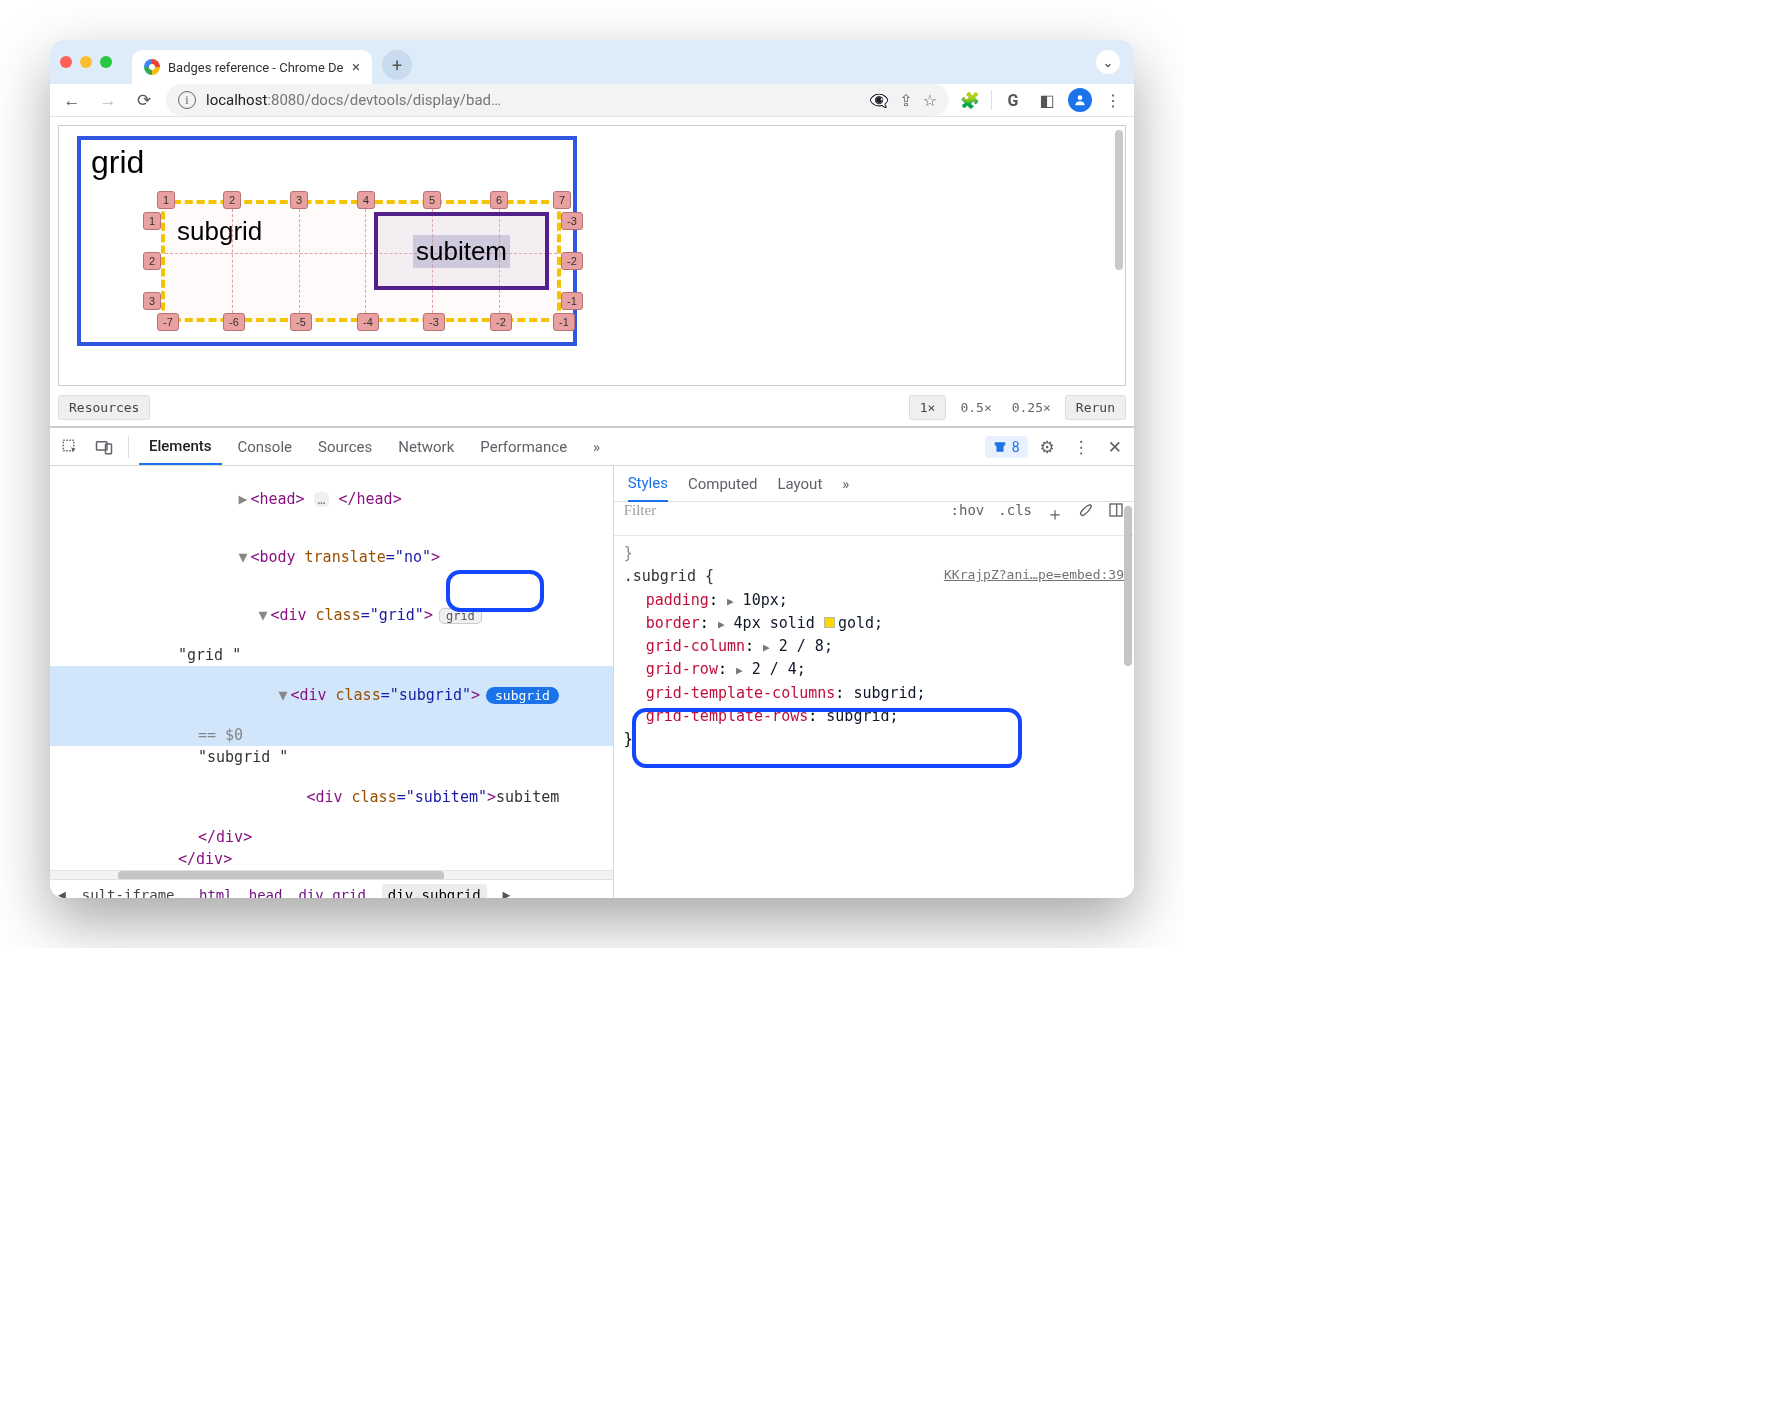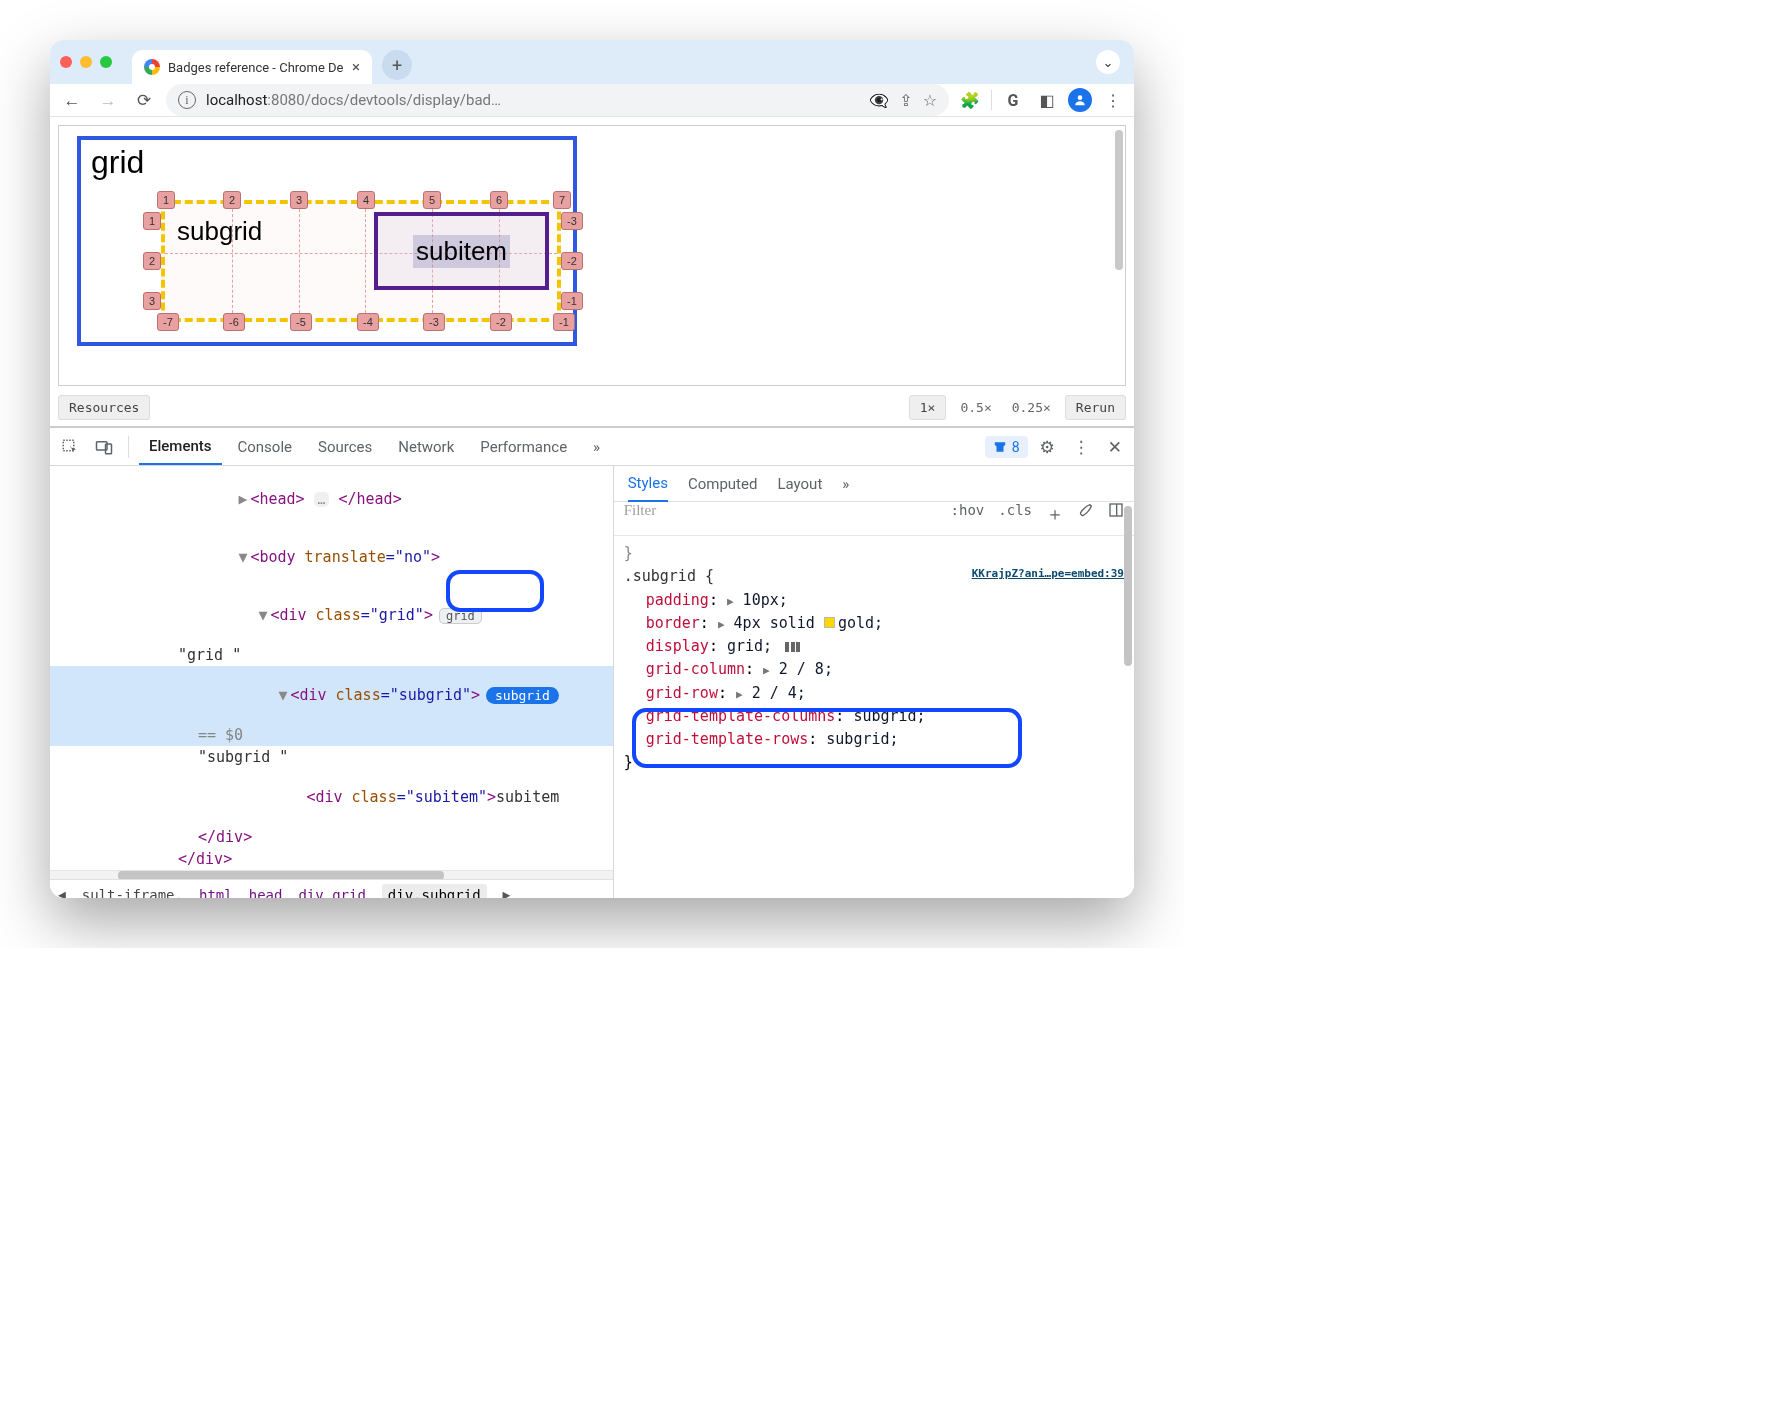--- a/index.html
+++ b/index.html
@@ -238,21 +238,21 @@
 }
 .s-tab { padding: 8px 0; }
 .s-tab.active { color: #1a73e8; border-bottom: 2px solid #1a73e8; }
 .s-toolbar {
   height: 34px; display: flex; align-items: flex-start; padding: 0 10px; gap: 14px;
   border-bottom: 1px solid #e8e8e8; color: #5f6368; font-family: Menlo, monospace; font-size: 14px;
 }
 .s-filter { flex: 1; color: #9e9e9e; font-family: -apple-system; font-size: 15px; }
 .rules { flex: 1; overflow: auto; padding: 6px 10px 12px 10px; font-family: Menlo, monospace; font-size: 15px; line-height: 1.55; position: relative; }
 .rule .selector { color: #333; }
-.rule .src { float: right; color: #0c4a6e; text-decoration: underline; font-size: 11px; font-weight: bold; }
+.rule .src { float: right; color: #737373; text-decoration: underline; font-size: 13px; }
 .decl { padding-left: 22px; }
 .propn { color: #c00e3a; }
 .propv { color: #0f172a; }
 .tri { color: #777; font-size: 11px; }
 .swatch { display: inline-block; width: 11px; height: 11px; background: gold; border: 1px solid #bba; vertical-align: middle; margin: 0 3px 2px 0; }
 .gridglyph { display: inline-flex; gap: 1.5px; margin-left: 4px; vertical-align: middle; }
 .gridglyph i { width: 4px; height: 10px; background: #666; }
 .stylespane .vscroll { position: absolute; right: 2px; top: 40px; bottom: 6px; width: 8px; }
 .stylespane .vscroll .thumb { width: 8px; height: 160px; background: #c4c4c4; border-radius: 4px; }
 
@@ -459,25 +459,20 @@
               </svg>
           </span>
         </div>
         <div class="rules">
           <div style="color:#888">}</div>
           <div class="rule">
             <span class="src">KKrajpZ?ani…pe=embed:39</span>
             <span class="selector">.subgrid {</span>
             <div class="decl"><span class="propn">padding</span>: <span class="tri">▶</span> <span class="propv">10px;</span></div>
             <div class="decl"><span class="propn">border</span>: <span class="tri">▶</span> <span class="propv">4px solid </span><span class="swatch"></span><span class="propv">gold;</span></div>
-            <div class="decl"><span class="propn">display</span>: <span class="propv">grid;</span> <span class="gridglyph">
-                  <i></i>
-                  <i></i>
-                  <i></i>
-                </span></div>
             <div class="decl"><span class="propn">grid-column</span>: <span class="tri">▶</span> <span class="propv">2 / 8;</span></div>
             <div class="decl"><span class="propn">grid-row</span>: <span class="tri">▶</span> <span class="propv">2 / 4;</span></div>
             <div class="decl"><span class="propn">grid-template-columns</span>: <span class="propv">subgrid;</span></div>
             <div class="decl"><span class="propn">grid-template-rows</span>: <span class="propv">subgrid;</span></div>
             <div>}</div>
           </div>
           <div class="style-ring" style="left:18px; top:172px; width:390px; height:60px;"></div>
         </div>
         <div class="vscroll">
             <div class="thumb"></div>

